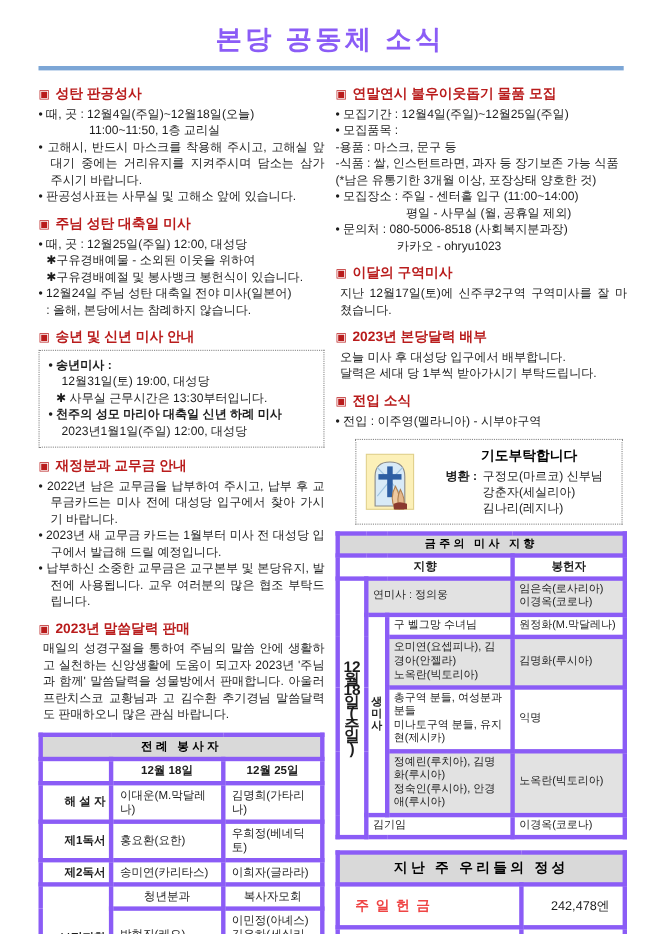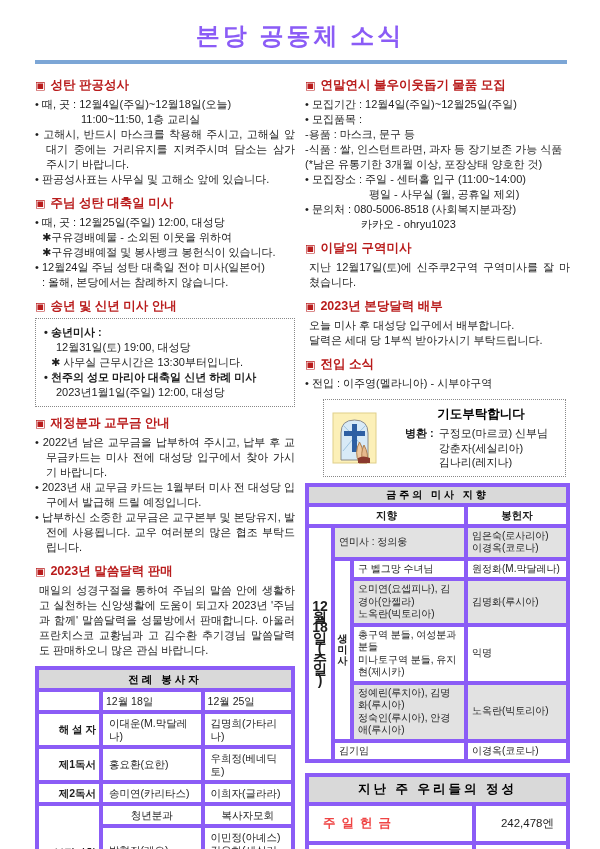--- a/index.html
+++ b/index.html
@@ -26,21 +26,21 @@
   table{border-collapse:collapse;width:100%;}
   .tbl{border-top:2px solid #3a3a3a;border-bottom:2px solid #3a3a3a;}
   .tbl th,.tbl td{border:4px solid #8b5cf6;}
   .tbl-title{background:#D9D9D9;font-weight:bold;font-size:12.5px;text-align:center;
              padding:4px 0;letter-spacing:3px;color:#000;}
 
   
   .ltbl{margin-top:8px;}
   .ltbl th,.ltbl td{font-size:10.5px;line-height:13px;padding:2.5px 3px;vertical-align:middle;}
   .ltbl .lab{width:54px;text-align:right;}
-  .ltbl .colh{font-weight:normal;text-align:left;}
+  .ltbl .colh{font-weight:bold;text-align:center;}
   .ltbl .nm{padding-left:6px;}
   .ltbl .ctr{text-align:center;}
 
   
   .itbl{margin-top:6px;}
   .itbl th,.itbl td{font-size:10px;line-height:12.5px;padding:2px 4px;vertical-align:middle;}
   .itbl .ith{font-weight:bold;text-align:center;font-size:10.5px;padding:2px;}
   .itbl .vcell{width:20px;text-align:center;padding:0 1px;}
   .itbl .vcell div{font-weight:bold;font-size:14px;line-height:10.5px;}
   .itbl .gcell{width:13px;}

